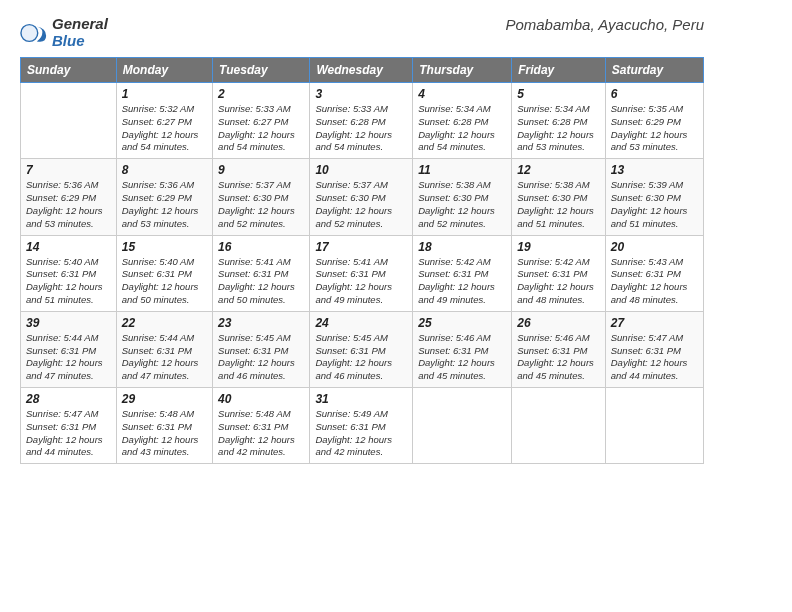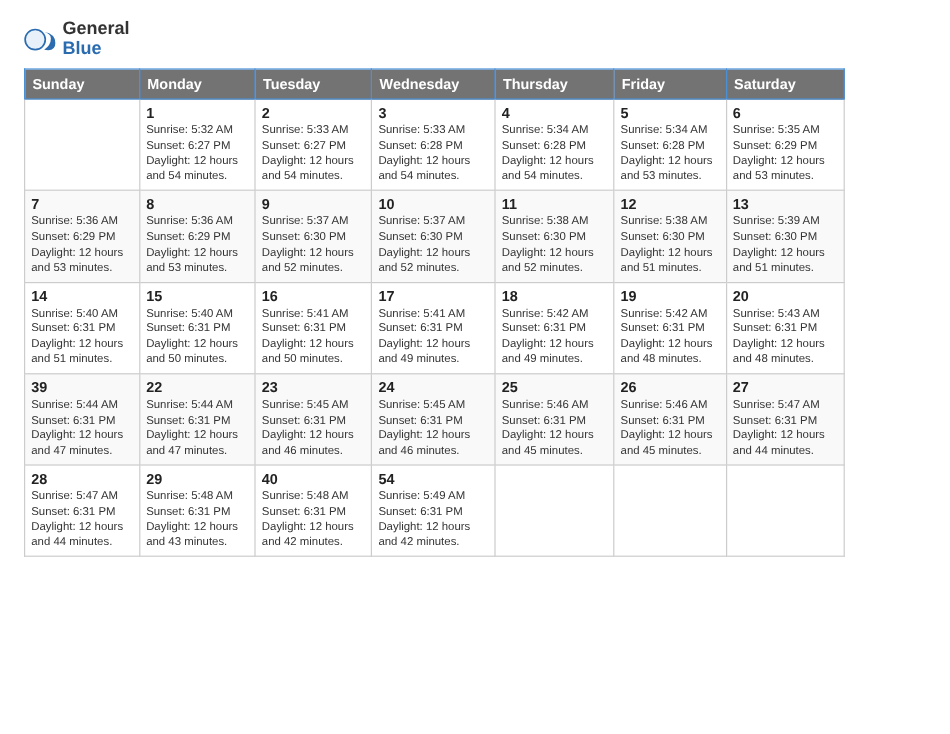--- a/index.html
+++ b/index.html
@@ -6,20 +6,21 @@
     body {
       font-family: Arial, sans-serif;
       background: #fff;
       width: 792px;
       height: 612px;
       overflow: hidden;
     }
     .page {
       width: 724px;
       padding: 16px 20px 10px 20px;
+      font-style: italic;
     }
     .header-row {
       display: flex;
       align-items: flex-start;
       justify-content: space-between;
       margin-bottom: 8px;
     }
     .logo {
       display: flex;
       align-items: center;
@@ -108,20 +109,21 @@
       <svg class="logo-icon" viewBox="0 0 30 30" xmlns="http://www.w3.org/2000/svg">
         <circle cx="10" cy="15" r="9" fill="#e8f0fa" stroke="#2b6cb0" stroke-width="1.5"></circle>
         <path d="M18 8 Q28 10 28 18 Q28 26 18 24 Q24 20 24 14 Q24 10 18 8Z" fill="#2b6cb0"></path>
       </svg>
       <div class="logo-text">
         <span class="logo-general">General</span>
         <span class="logo-blue">Blue</span>
       </div>
     </div>
     <div class="title-block">
+      <div class="title-location">Pomabamba, Ayacucho, Peru</div>
     </div>
   </div>
 
   <table class="calendar">
     <thead>
       <tr>
       <th>Sunday</th>
           <th>Monday</th>
           <th>Tuesday</th>
           <th>Wednesday</th>
@@ -345,21 +347,21 @@
 and 43 minutes.</div>
           </td>
           <td>
             <span class="day-number">40</span>
             <div class="day-info" style="white-space: pre-line;">Sunrise: 5:48 AM
 Sunset: 6:31 PM
 Daylight: 12 hours
 and 42 minutes.</div>
           </td>
           <td>
-            <span class="day-number">54</span>
+            <span class="day-number">31</span>
             <div class="day-info" style="white-space: pre-line;">Sunrise: 5:49 AM
 Sunset: 6:31 PM
 Daylight: 12 hours
 and 42 minutes.</div>
           </td>
           <td class="empty-cell"></td>
           <td class="empty-cell"></td>
           <td class="empty-cell"></td>
         </tr>
       </tbody>

